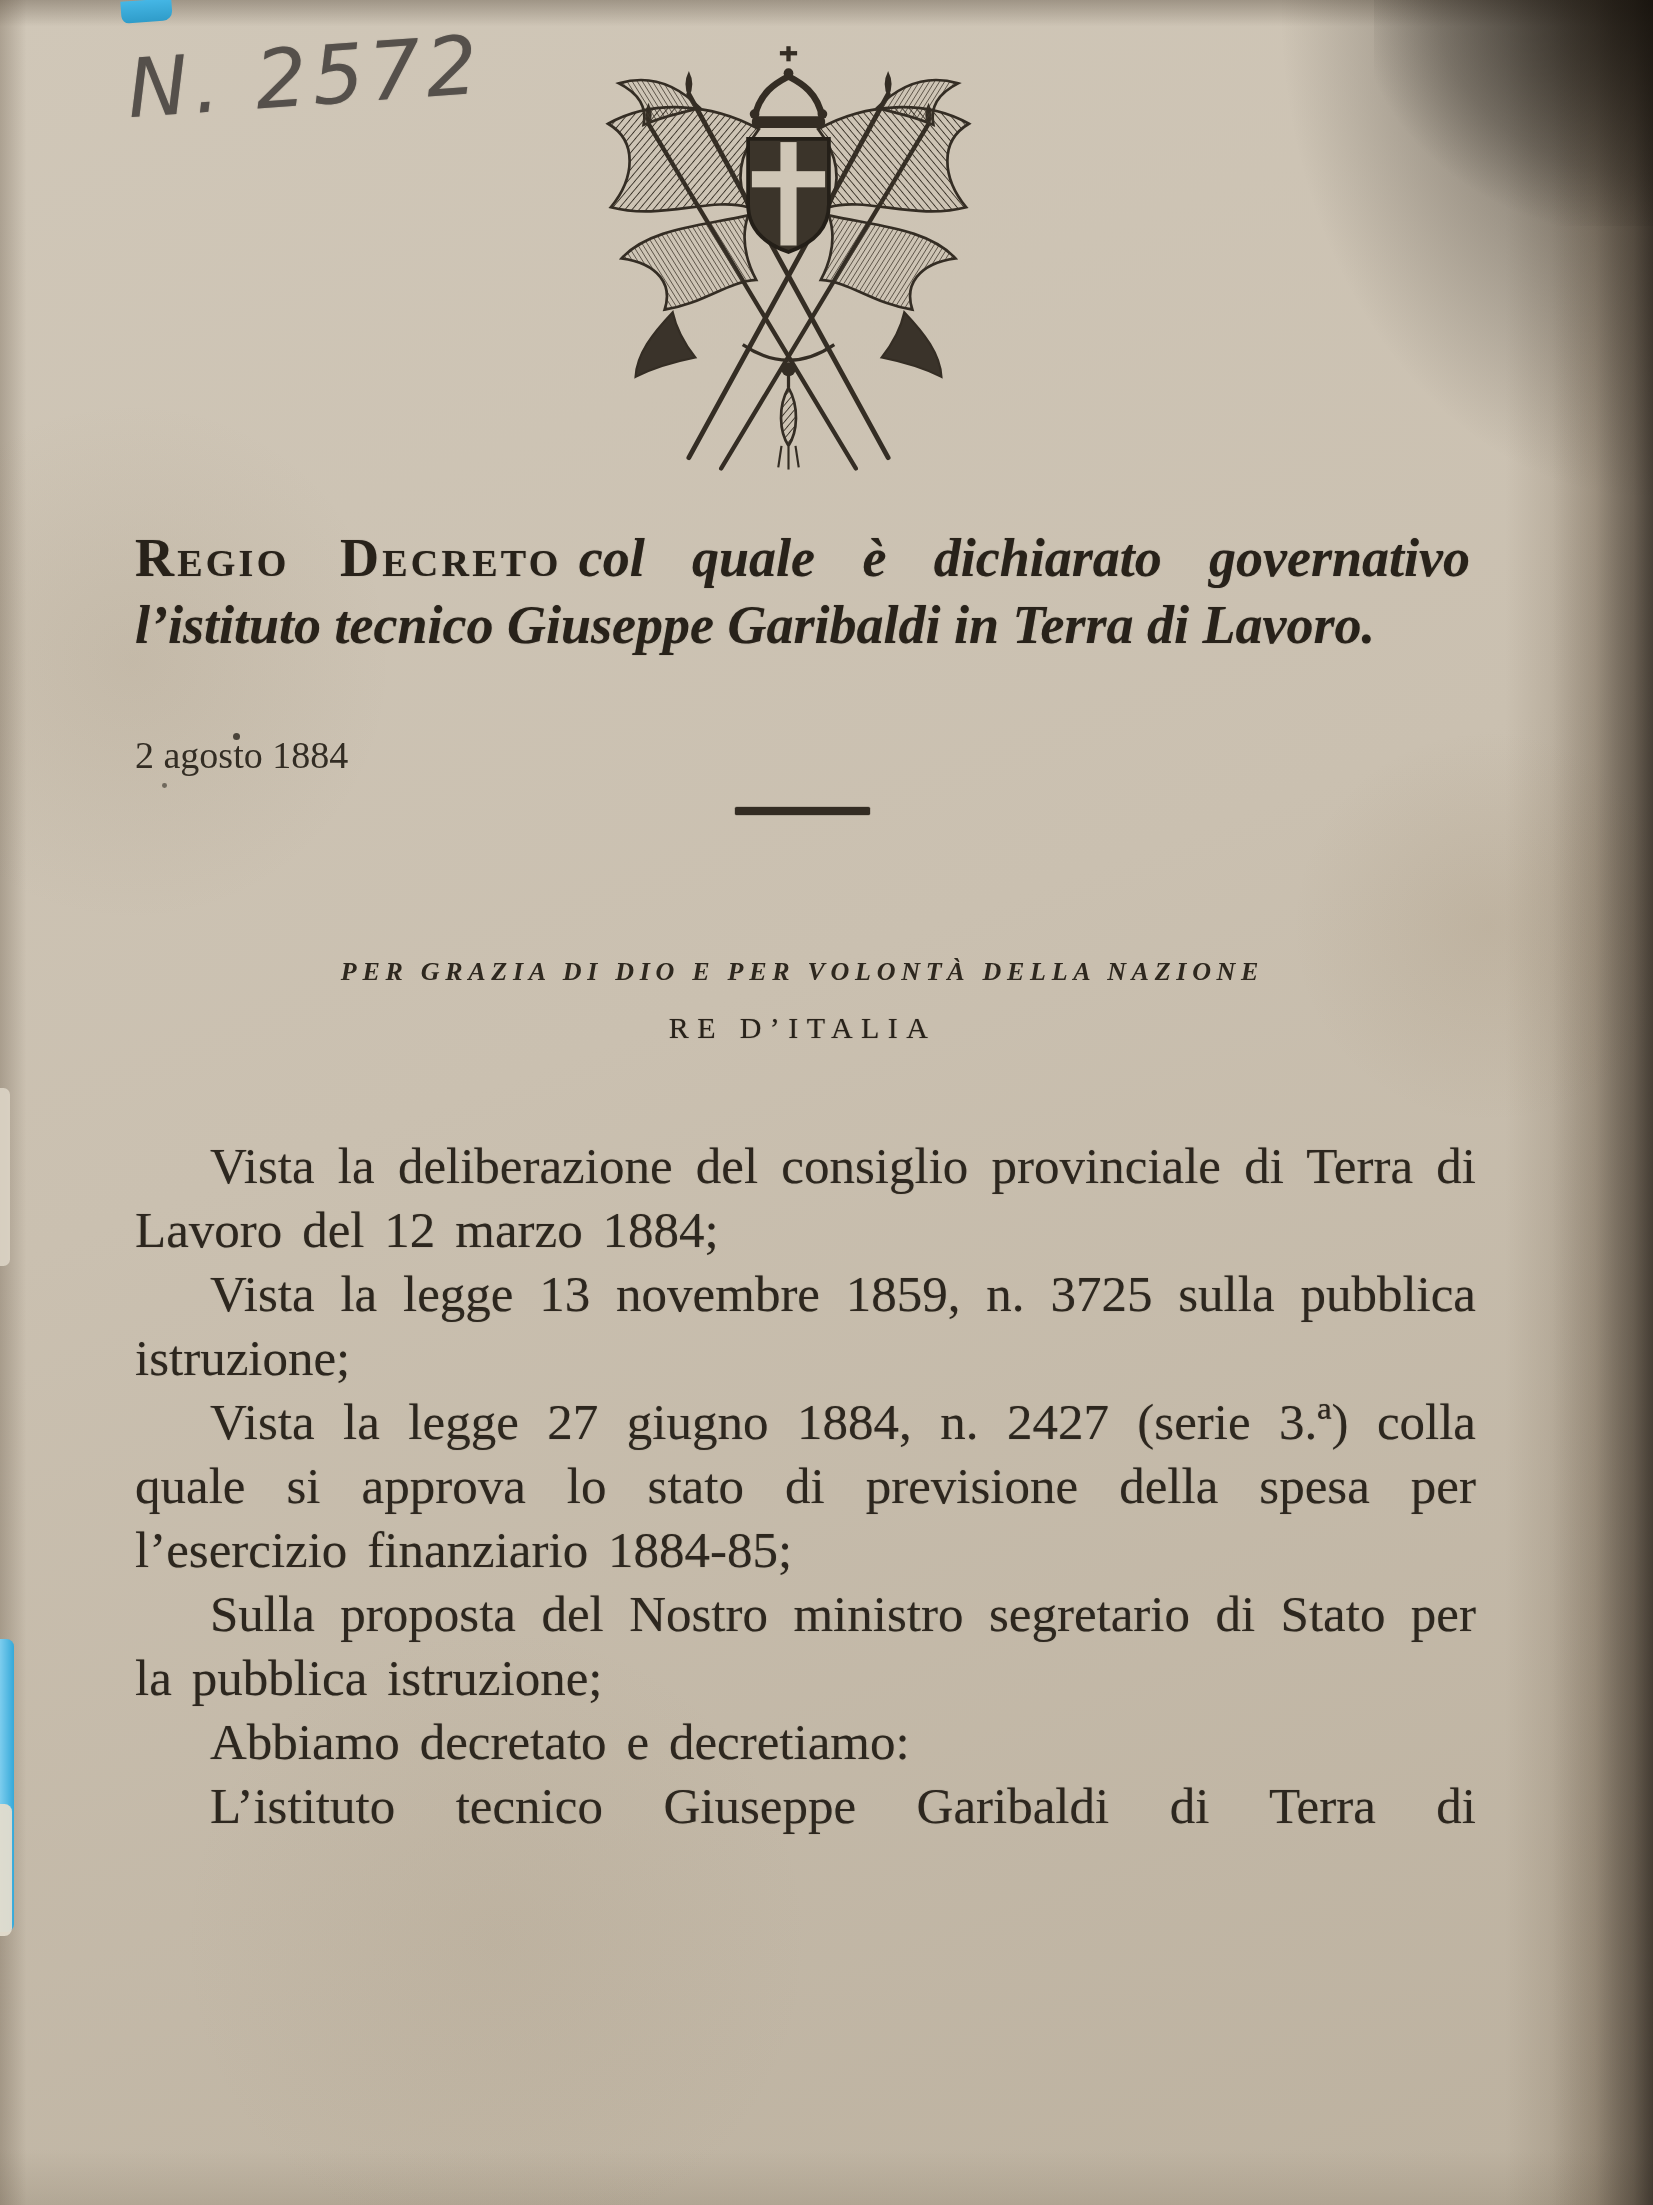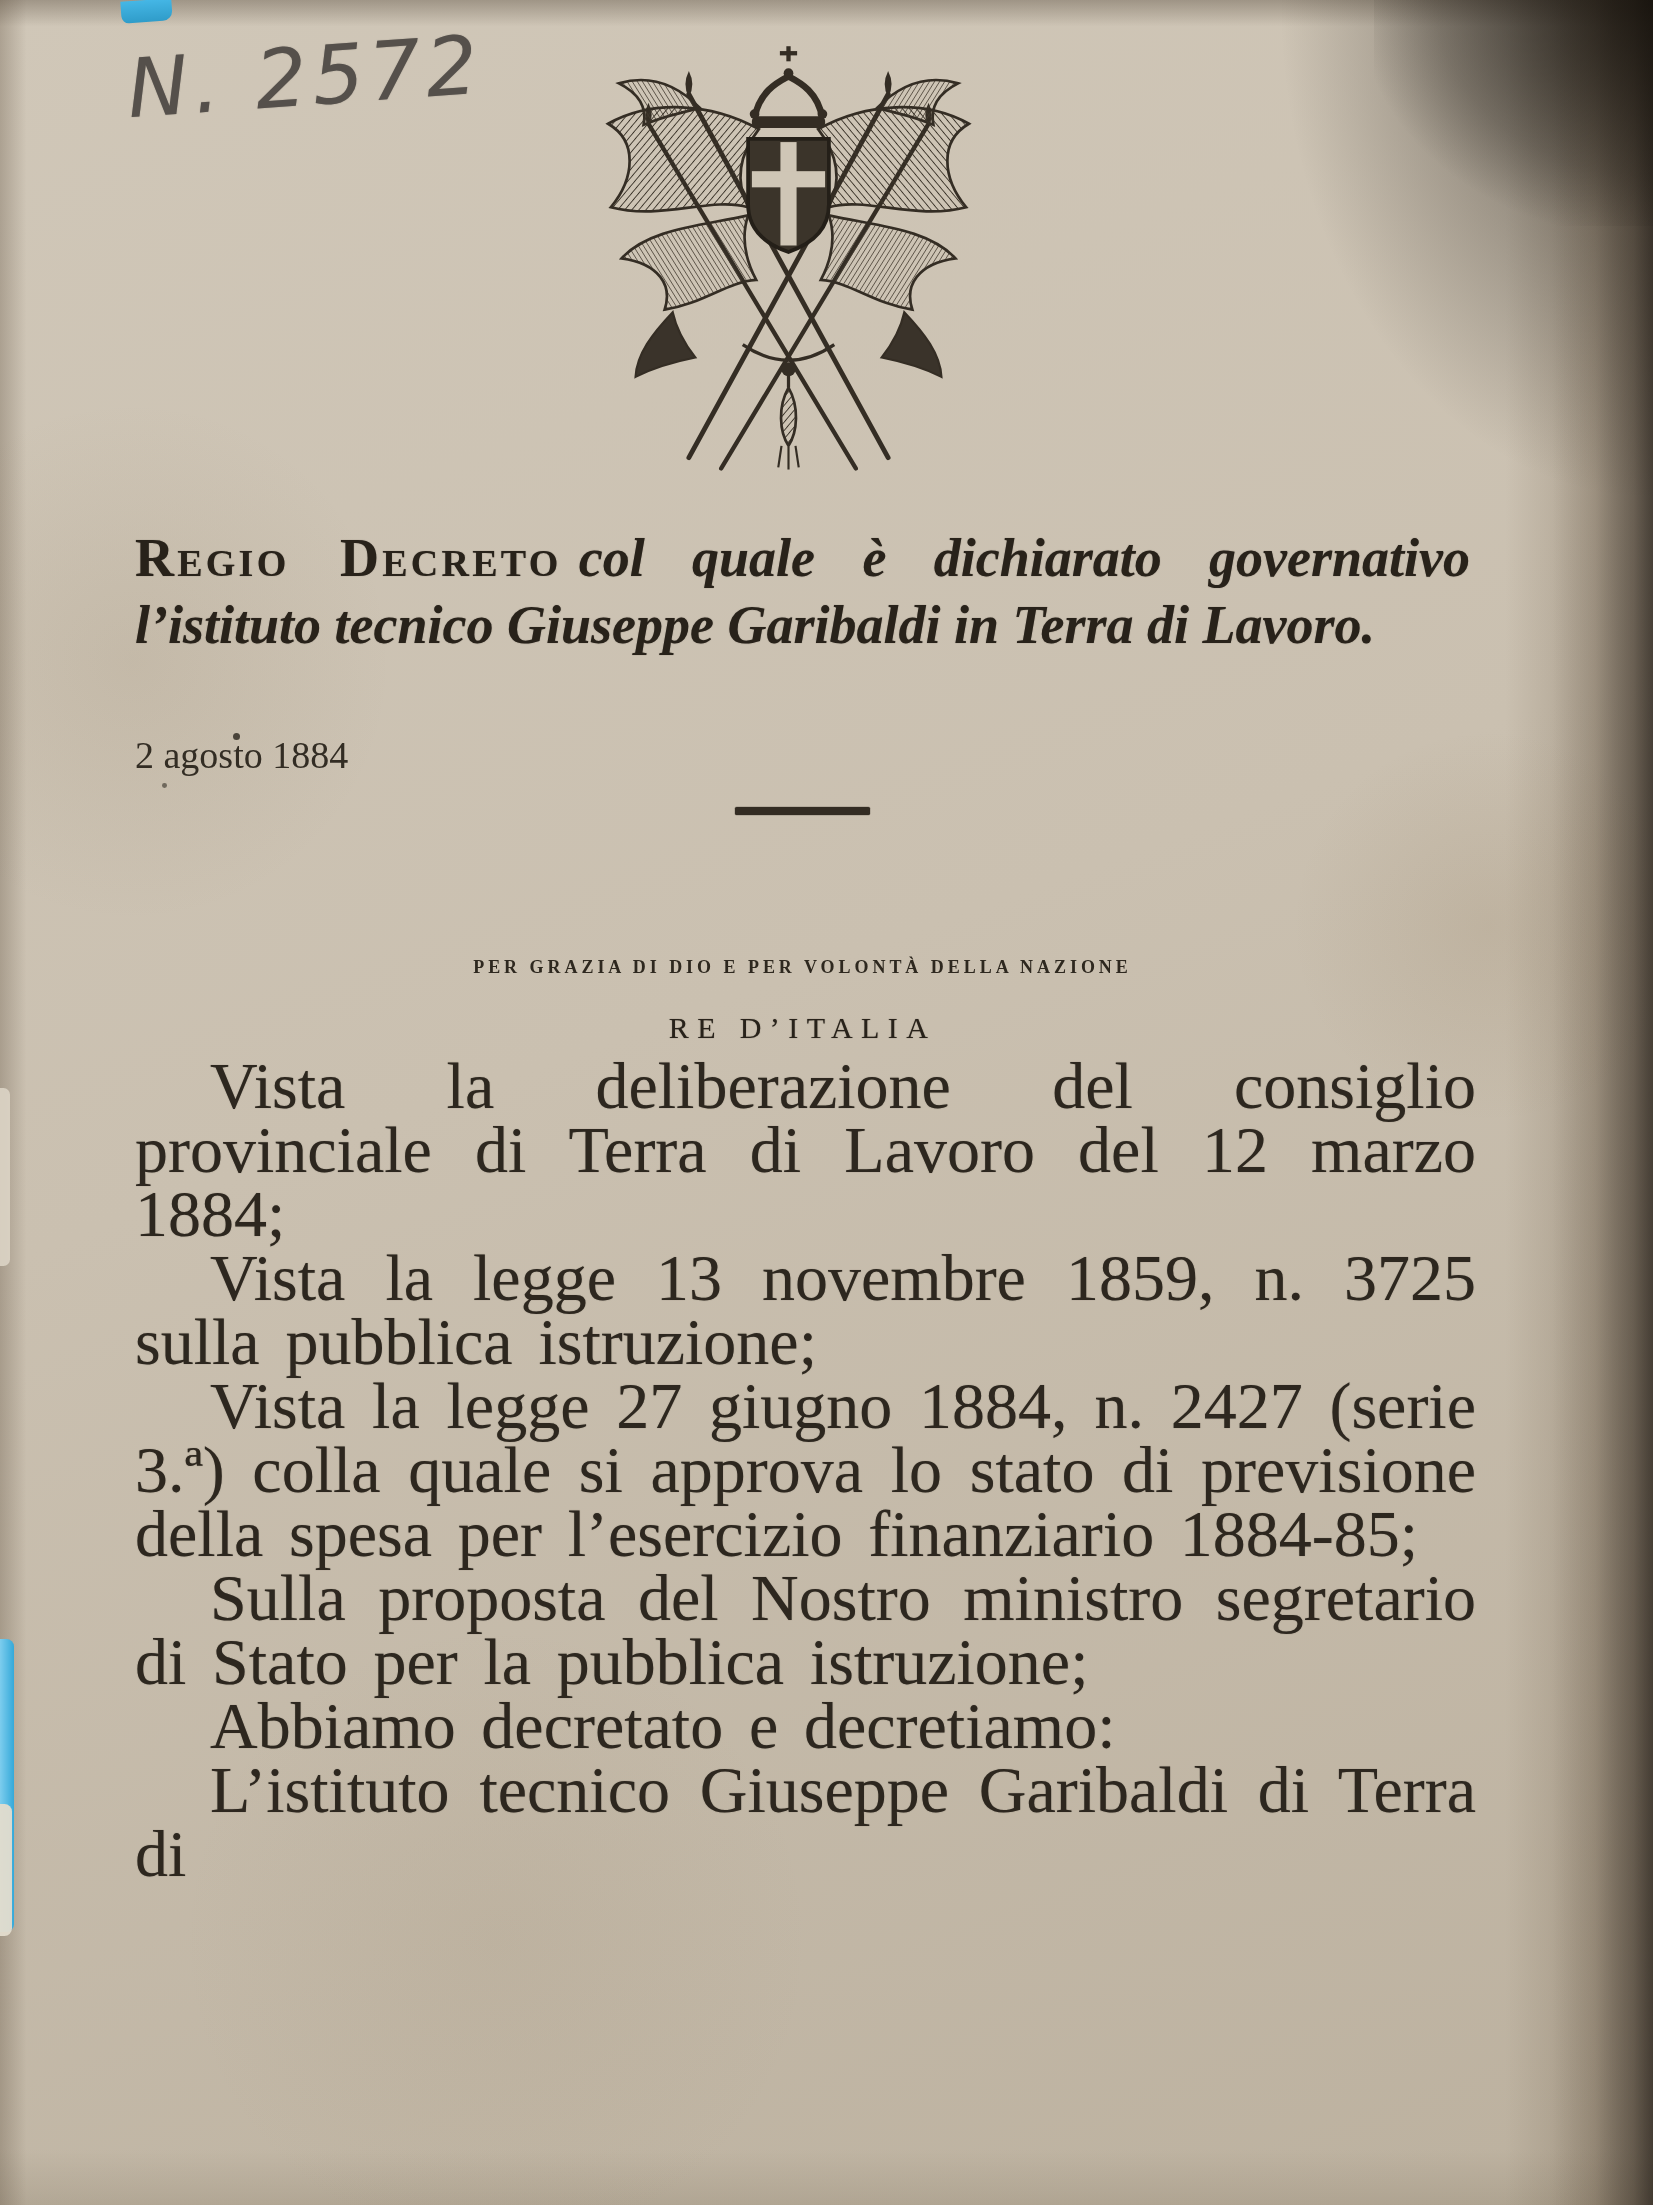--- a/index.html
+++ b/index.html
@@ -82,32 +82,33 @@
   }
 
   .royal-name{
     position:absolute;left:135px;top:843px;width:1335px;margin:0;
     font-size:65px;font-weight:700;text-align:center;
     letter-spacing:.42em;word-spacing:1.1em;color:#28221a;
     text-shadow:0 0 1.1px rgba(40,34,26,.5);
   }
   .grace-line{
     position:absolute;left:135px;top:957px;width:1335px;margin:0;
-    font-size:18px;font-weight:700;text-align:center;letter-spacing:.22em;
+    font-size:26px;font-weight:700;text-align:center;letter-spacing:.22em;
     color:#2e281f;
+    font-style:italic;
   }
   .re-line{
     position:absolute;left:135px;top:1011px;width:1335px;margin:0;
     font-size:30px;font-weight:400;text-align:center;letter-spacing:.28em;
     color:#28221a;text-shadow:0 0 1.1px rgba(40,34,26,.5);
   }
 
   .body-text{
-    position:absolute;left:135px;top:1054px;width:1341px;
-    font-size:66px;line-height:64px;
+    position:absolute;left:135px;top:1134px;width:1341px;
+    font-size:51px;line-height:64px;
   }
   .body-text p{
     margin:0;text-align:justify;text-justify:inter-word;
     text-indent:75px;word-spacing:.14em;
     color:#2d271f;text-shadow:0 0 1.1px rgba(45,39,31,.4);
   }
   .body-text p.art-heading{text-align:center;text-indent:0;}
   .body-text p.stretch{text-align-last:justify;}
 </style>
 </head>

